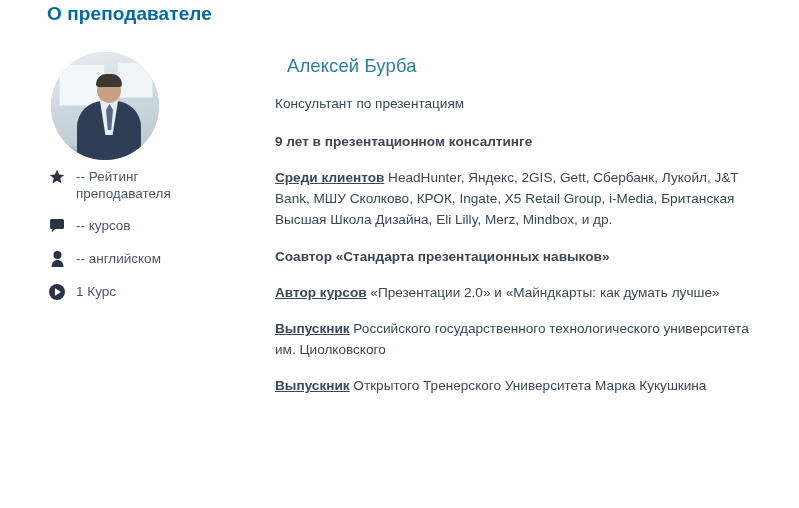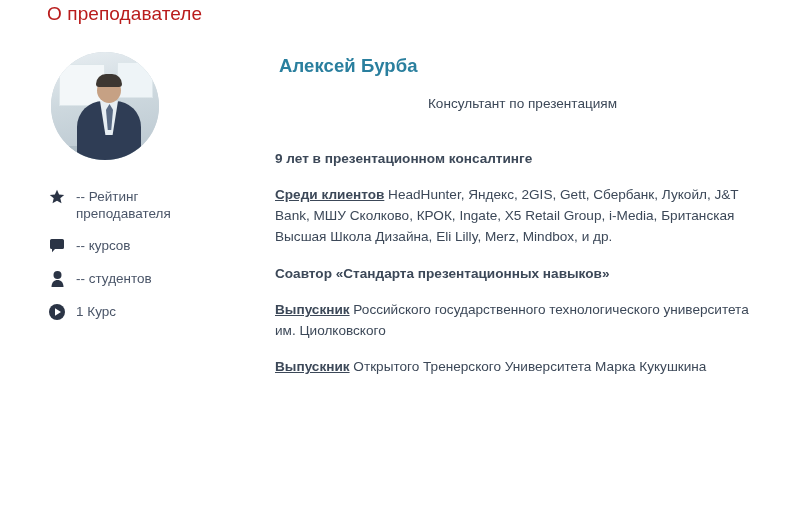--- a/index.html
+++ b/index.html
@@ -17,22 +17,22 @@
   .page {
     position: relative;
     width: 799px;
     height: 508px;
   }
   .section-title {
     position: absolute;
     left: 47px;
     top: 3px;
     font-size: 19px;
-    font-weight: 400;
-    color: #b91c1c;
+    font-weight: 700;
+    color: #0369a1;
     letter-spacing: 0.1px;
   }
   
   .left-col {
     position: absolute;
     left: 47px;
     top: 52px;
     width: 190px;
   }
   .avatar {
@@ -115,21 +115,21 @@
   .avatar .desk {
     position: absolute;
     left: 0;
     bottom: 0;
     width: 108px;
     height: 14px;
     background: #aebcc5;
   }
 
   .stats {
-    margin-top: 28px;
+    margin-top: 8px;
   }
   .stat-row {
     display: flex;
     align-items: flex-start;
     margin-bottom: 15px;
     font-size: 13.5px;
     color: #4a5568;
     line-height: 17px;
   }
   .stat-icon {
@@ -147,34 +147,34 @@
 
   
   .right-col {
     position: absolute;
     left: 275px;
     top: 55px;
     width: 495px;
   }
   .teacher-name {
     font-size: 18.5px;
-    font-weight: 700;
+    font-weight: 400;
     color: #2a7f9e;
-    margin: 0 0 16px 4px;
+    margin: 0 0 16px 12px;
     letter-spacing: 0.1px;
   }
   .para {
     font-size: 13.6px;
     line-height: 21px;
     color: #3c4858;
     margin: 0 0 15px 0;
   }
   .para.bold-all { font-weight: 700; }
   .para b { font-weight: 700; text-decoration: underline; }
-  .para.sub { margin-bottom: 34px; text-align: center; }
+  .para.sub { margin-bottom: 17px; }
   .clients-line { margin-bottom: 16px; }
 </style>
 </head>
 <body>
 
 <div class="page">
 
   <div class="section-title">О преподавателе</div>
 
   <div class="left-col">
@@ -211,21 +211,21 @@
         <span class="stat-text"><span>--</span> <span>курсов</span></span>
       </div>
 
       <div class="stat-row">
         <span class="stat-icon">
           <svg width="13" height="16" viewBox="0 0 13 16">
               <circle cx="6.5" cy="4" r="4" fill="#2b3445"></circle>
               <path d="M0.5,16 C0.5,11.6 3.2,9 6.5,9 C9.8,9 12.5,11.6 12.5,16 Z" fill="#2b3445"></path>
             </svg>
         </span>
-        <span class="stat-text"><span>--</span> <span>студентов</span></span>
+        <span class="stat-text"><span>--</span> <span>английском</span></span>
       </div>
 
       <div class="stat-row">
         <span class="stat-icon">
           <svg width="16" height="16" viewBox="0 0 16 16">
               <circle cx="8" cy="8" r="8" fill="#2b3445"></circle>
               <polygon points="6,4.3 12,8 6,11.7" fill="#ffffff"></polygon>
             </svg>
         </span>
         <span class="stat-text"><span>1</span> <span>Курс</span></span>
@@ -240,19 +240,20 @@
 
     <p class="para sub">Консультант по презентациям</p>
 
     <p class="para bold-all">9 лет в презентационном консалтинге</p>
 
     <p class="para clients-line"><b>Среди клиентов</b> <span>HeadHunter, Яндекс, 2GIS, Gett, Сбербанк, Лукойл, J&amp;T Bank, МШУ Сколково, КРОК, Ingate, X5 Retail Group, i-Media, Британская Высшая Школа Дизайна, Eli Lilly, Merz, Mindbox, и др.</span></p>
 
 
     <p class="para bold-all">Соавтор «Стандарта презентационных навыков»</p>
 
+    <p class="para"><b>Автор курсов</b><span> «Презентации 2.0» и «Майндкарты: как думать лучше»</span></p>
 
     <p class="para"><b>Выпускник</b><span> Российского государственного технологического университета им. Циолковского</span></p>
 
     <p class="para"><b>Выпускник</b><span> Открытого Тренерского Университета Марка Кукушкина</span></p>
 
   </div>
 </div>
 
 </body></html>

